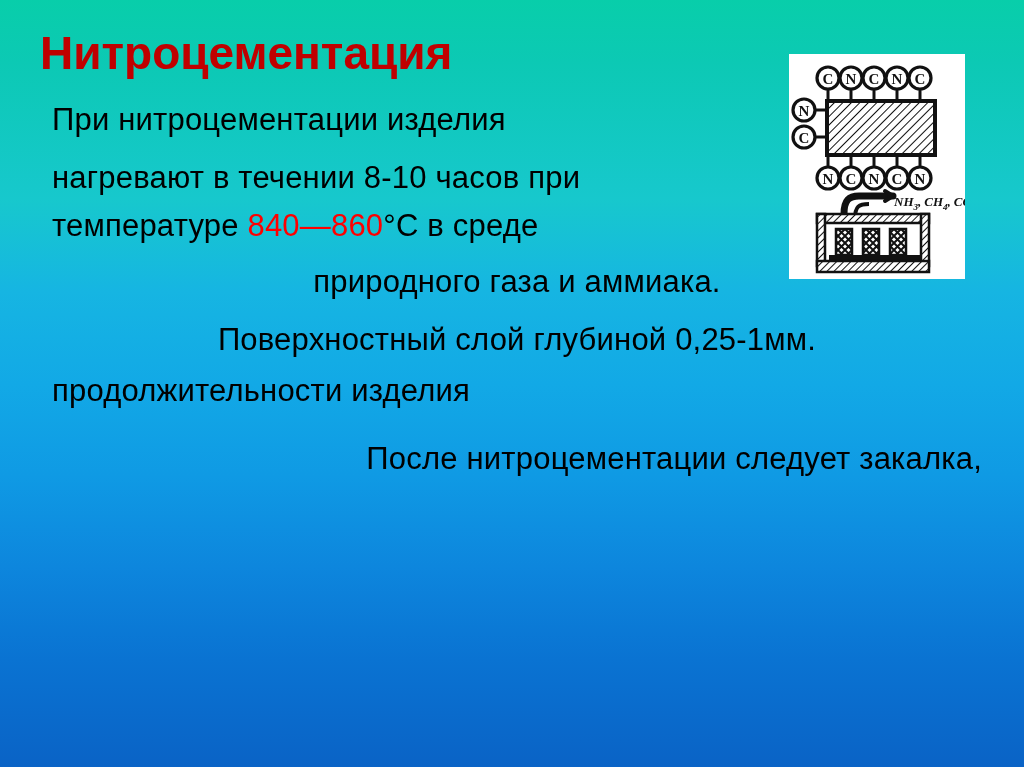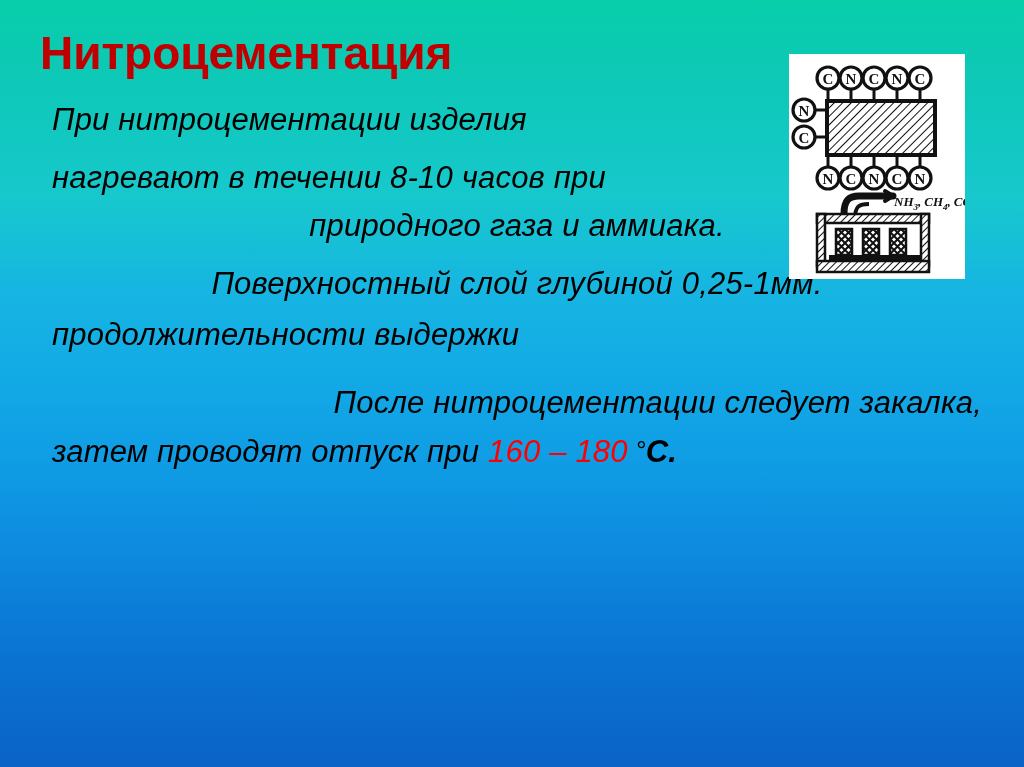--- a/index.html
+++ b/index.html
@@ -43,21 +43,20 @@
     line-height: 1.1;
     white-space: nowrap;
   }
 
   
   .body-block {
     position: absolute;
     left: 52px;
     top: 104px;
     width: 930px;
-    font-style: italic;
   }
 
   .line {
     color: #000000;
     font-size: 31px;
     font-weight: 400;
     line-height: 1.0;
     white-space: nowrap;
     letter-spacing: 0.2px;
   }
@@ -101,31 +100,31 @@
 <div id="slide">
 
   <div class="slide-title">Нитроцементация</div>
 
   <div class="body-block">
 
     <div class="line l1">При нитроцементации  изделия</div>
 
     <div class="line l2">нагревают в течении 8-10 часов при</div>
 
+    <div class="line l3"><span>температуре </span><span class="red">840—860</span><span>°C</span><span>   в  среде</span></div>
 
     <div class="line l4">природного газа и аммиака.</div>
 
     <div class="line l5"> Поверхностный слой  глубиной  0,25-1мм.</div>
 
 
-    <div class="line l7">продолжительности выдержки</div>
+    <div class="line l7">продолжительности изделия</div>
 
     <div class="line l8">После  нитроцементации   следует   закалка,</div>
 
-    <div class="line l9"><span> затем  проводят  отпуск  при  </span><span class="red">160 – 180</span><span class="deg"> °</span><span class="bold">С.</span></div>
 
   </div>
 
   <div class="picture-frame">
     <svg viewBox="0 0 176 225" xmlns="http://www.w3.org/2000/svg">
       <defs>
         <pattern id="hatch" width="6" height="6" patternTransform="rotate(45)" patternUnits="userSpaceOnUse">
           <rect width="6" height="6" fill="#ffffff"></rect>
           <line x1="0" y1="0" x2="0" y2="6" stroke="#111111" stroke-width="2"></line>
         </pattern>

